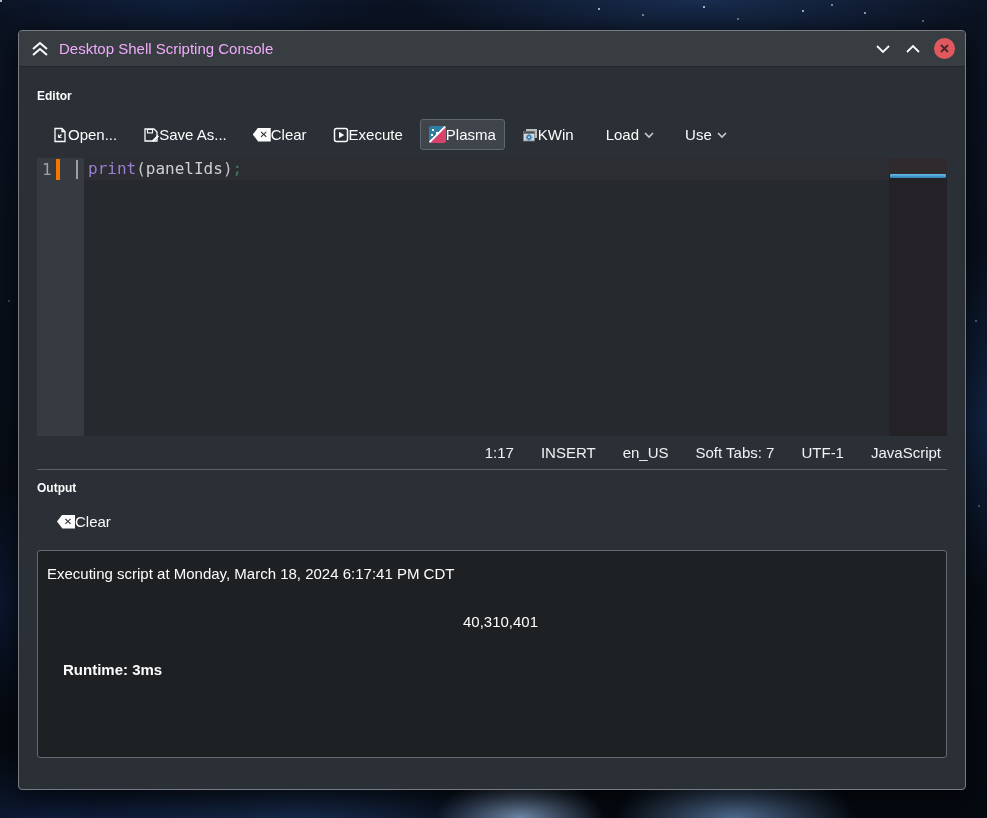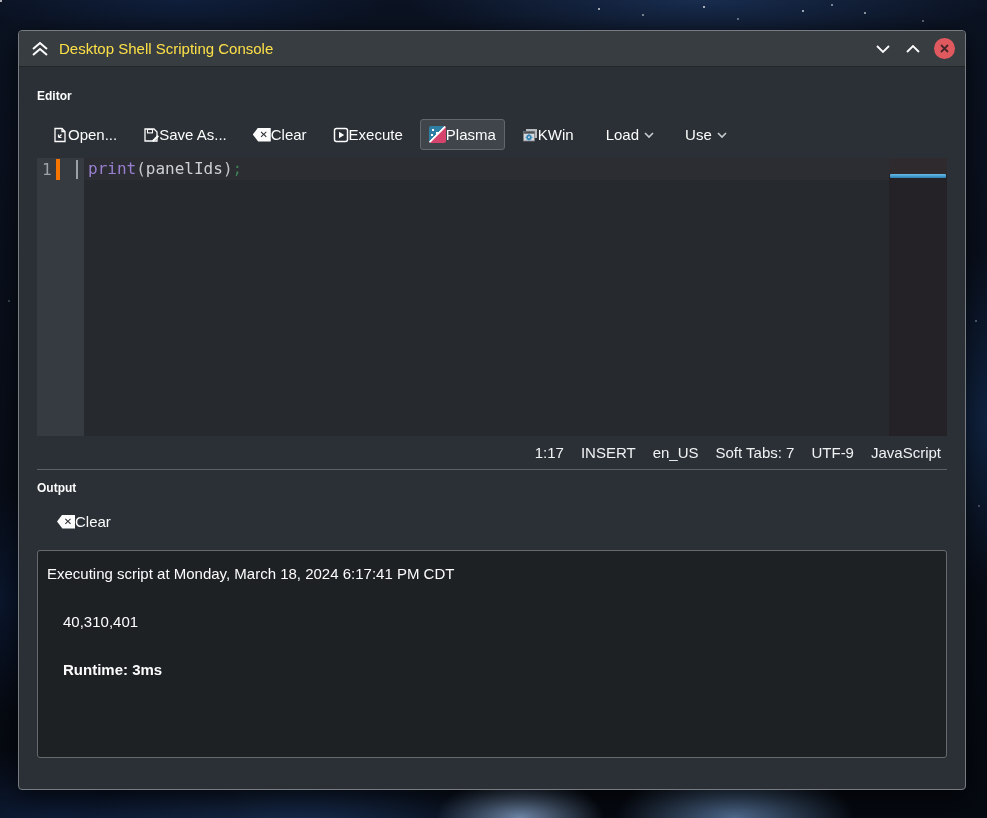--- a/index.html
+++ b/index.html
@@ -34,21 +34,21 @@
     position:absolute; left:18px; top:30px; width:948px; height:760px;
     background:#2b3036; border:1px solid #787c80; border-radius:4px;
     box-shadow: 0 8px 28px rgba(0,0,0,.65);
     display:flex; flex-direction:column; overflow:hidden;
   }
   .titlebar {
     height:36px; background:#383d42; display:flex; align-items:center;
     padding:0 10px 0 12px; flex:none; border-bottom:1px solid #232629;
   }
   .titlebar .app-icon { width:18px; height:16px; margin-right:10px; flex:none; }
-  .titlebar .title { color:#fde047; font-size:15px; }
+  .titlebar .title { color:#f0abfc; font-size:15px; }
   .titlebar .spacer { flex:1; }
   .tb-btn { width:26px; height:26px; display:flex; align-items:center; justify-content:center; flex:none; margin-left:4px; }
   .close-btn { width:21px; height:21px; border-radius:50%; background:#e0595e; display:flex; align-items:center; justify-content:center; margin-left:8px; }
   .close-btn svg { display:block; }
 
   
   .content { flex:1; padding:22px 18px 19px 18px; display:flex; flex-direction:column; color:#fcfcfc; }
   .section-heading { font-size:12px; font-weight:700; color:#fcfcfc; }
 
   .toolbar { display:flex; align-items:center; margin:13px 0 0 6px; height:37px; }
@@ -91,33 +91,33 @@
   .tok-kw { color:#9a7fd1; }
   .tok-par { color:#c2c5c7; }
   .tok-id { color:#cdd0d2; }
   .tok-semi { color:#3f8058; }
   .scrollcol { width:58px; background:#242227; flex:none; position:relative; }
   .scrollcol .thumb { position:absolute; top:0; left:0; right:0; height:16px; background:#2f2a2e; }
   .scrollcol .viewbar { position:absolute; top:16px; left:1px; right:1px; height:4px; background:linear-gradient(180deg,#66bdea,#2d7fb3); border-radius:1px; }
 
   .statusbar {
     height:26px; margin-top:3px; display:flex; justify-content:flex-end; align-items:center;
-    gap:17px; font-size:15px; color:#f0f2f3; padding-right:6px; flex:none;
+    gap:27px; font-size:15px; color:#f0f2f3; padding-right:6px; flex:none;
   }
   .separator { border:none; border-top:1px solid #5c6167; margin:4px 0 0 0; }
 
   .out-heading { margin-top:11px; }
   .out-toolbar { margin:13px 0 0 11px; height:27px; display:flex; align-items:center; }
   .output-box {
     margin-top:15px; height:208px; background:#1e2124; border:1px solid #666a6e;
     border-radius:3px; padding:8px 8px; font-size:15px; color:#fcfcfc; overflow:hidden;
   }
   .output-box p { line-height:19px; }
   .log-header { margin:5px 0 0 1px; }
-  .log-result { margin:29px 0 0 17px; }
+  .log-result { margin:29px 0 0 17px;text-align:center; }
   .log-runtime { margin:29px 0 0 17px; font-weight:700; }
 </style>
 </head>
 <body>
 
 <div class="stars"></div>
 
 <div class="window">
 
   <div class="titlebar">
@@ -227,21 +227,21 @@
         <div class="thumb"></div>
         <div class="viewbar"></div>
       </div>
     </div>
 
     <div class="statusbar">
       <span>1:17</span>
       <span>INSERT</span>
       <span>en_US</span>
       <span>Soft Tabs: 7</span>
-      <span>UTF-9</span>
+      <span>UTF-1</span>
       <span>JavaScript</span>
     </div>
 
     <hr class="separator">
 
     <div class="section-heading out-heading">Output</div>
 
     <div class="out-toolbar">
       <span class="btn">
         <span class="bksp">

